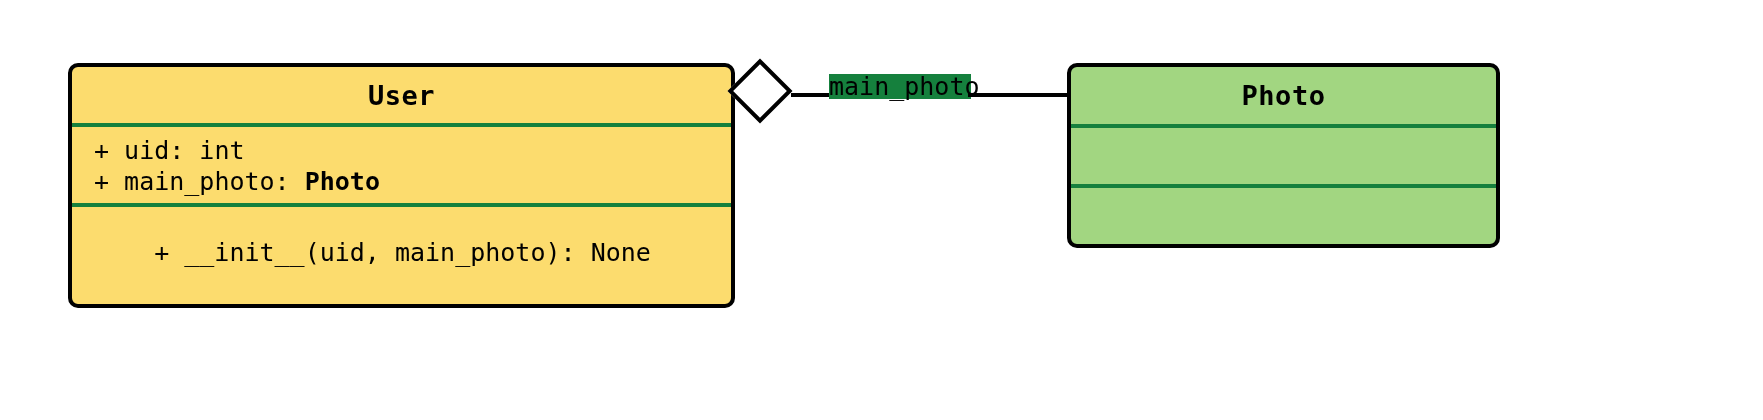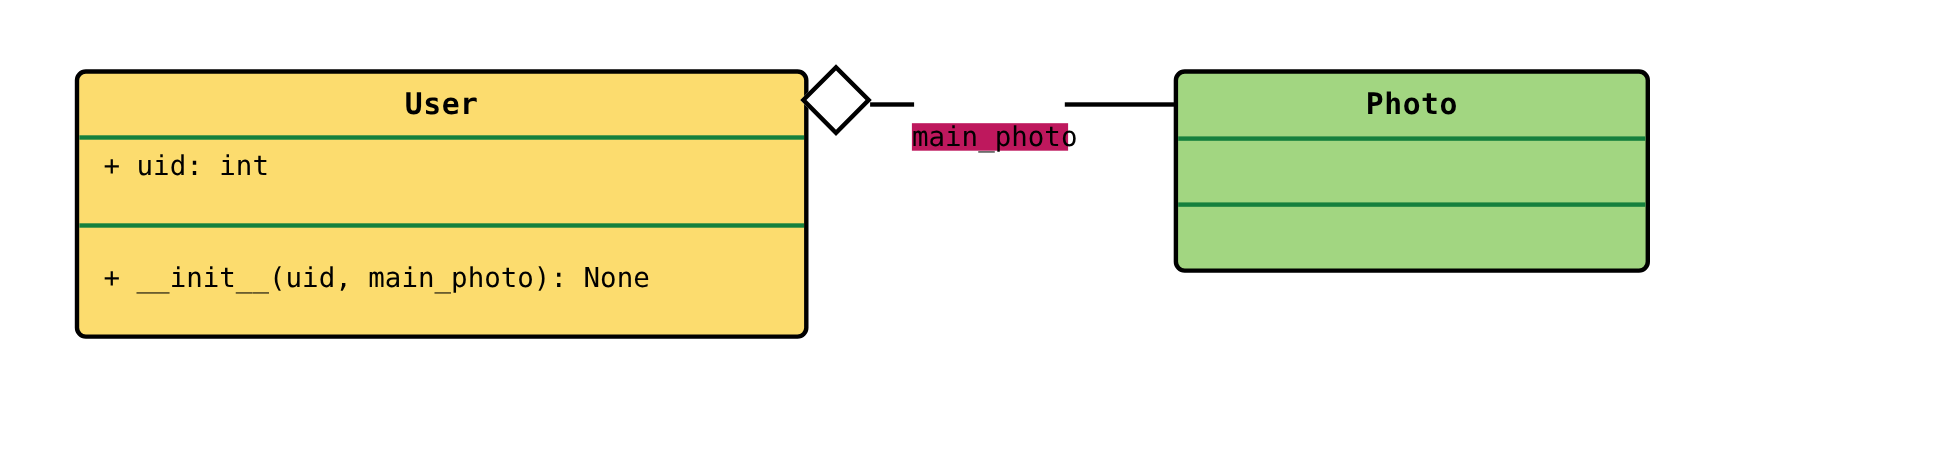--- a/index.html
+++ b/index.html
@@ -61,21 +61,21 @@
   
   #user-class {
     left: 68px;
     top: 63px;
     width: 667px;
     height: 245px;
     background: #FCDC6E;
   }
   #user-class .uml-title { height: 56px; }
   #user-class .attrs-compartment { height: 80px; }
-  #user-class .methods-compartment { height: 97px; display: flex; align-items: center; }
+  #user-class .methods-compartment { height: 97px; display: flex; align-items: center; text-align: center; }
   #user-class .methods-compartment .uml-members { padding-top: 0; padding-bottom: 0; width: 100%; }
 
   
   #photo-class {
     left: 1067px;
     top: 63px;
     width: 433px;
     height: 185px;
     background: #A2D681;
   }
@@ -121,37 +121,37 @@
   }
   #association-label {
     position: absolute;
     left: 99px;
     top: 14px;
     width: 142px;
     text-align: left;
     font-size: 25px;
     line-height: 1;
     color: #000000;
-    background: #be185d;
+    background: #15803d;
     white-space: pre;
-    margin-top: 38px;
   }
 </style>
 </head>
 <body>
 
 <div id="diagram-canvas">
 
   <div class="uml-class" id="user-class">
 
     <div class="uml-compartment uml-title">User</div>
 
     <div class="uml-compartment attrs-compartment">
       <div class="uml-members">
         <div class="uml-member-line">+ uid: int</div>
+        <div class="uml-member-line"><span>+ main_photo: </span><span class="type-ref">Photo</span></div>
       </div>
     </div>
 
     <div class="uml-compartment methods-compartment">
       <div class="uml-members">
         <div class="uml-member-line">+ __init__(uid, main_photo): None</div>
       </div>
     </div>
   </div>
 

